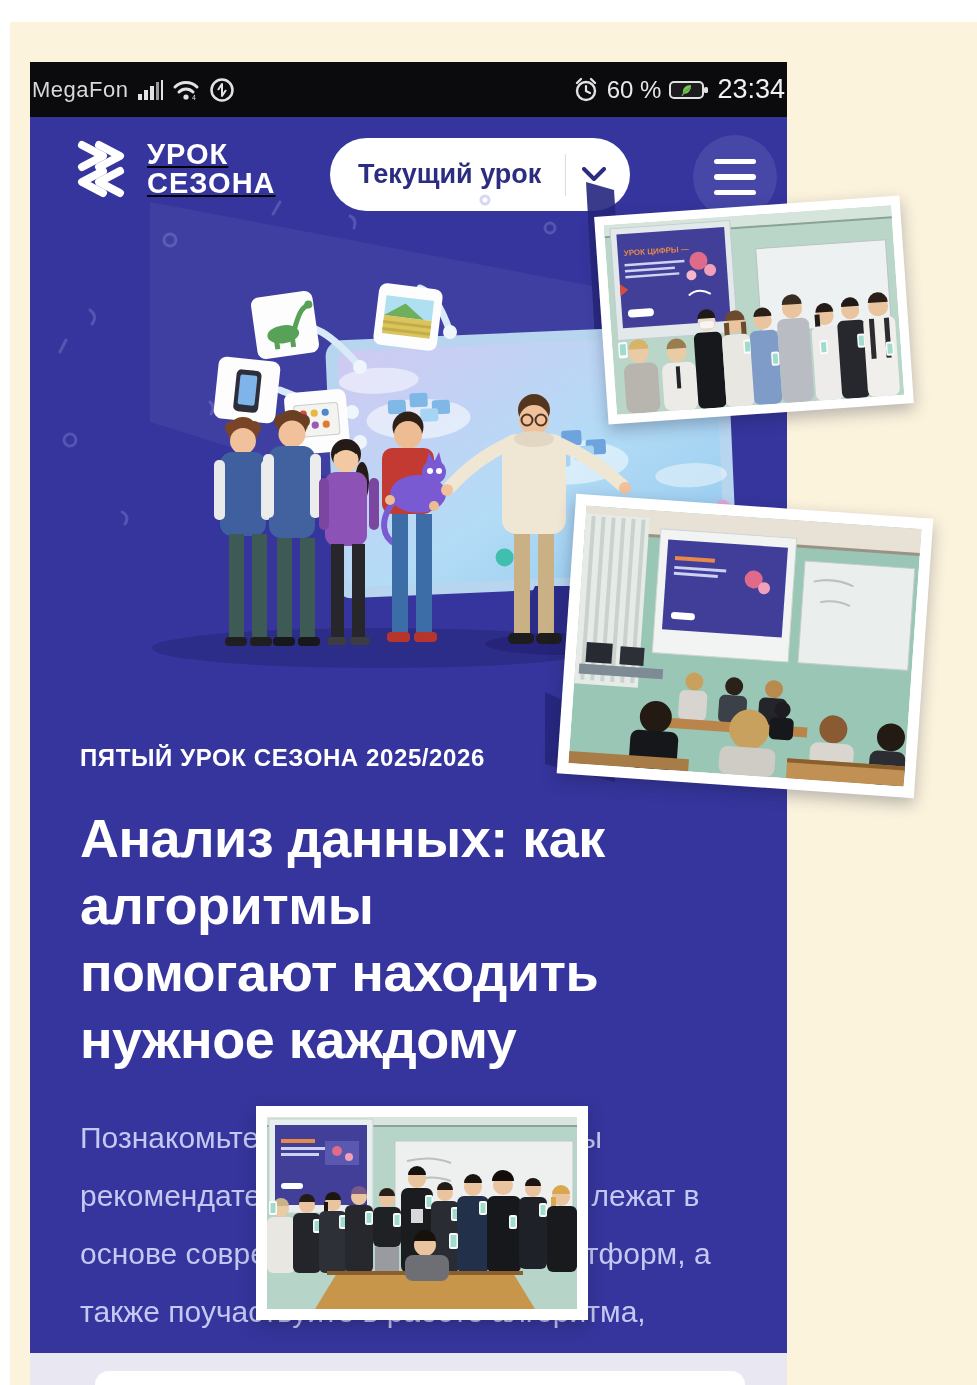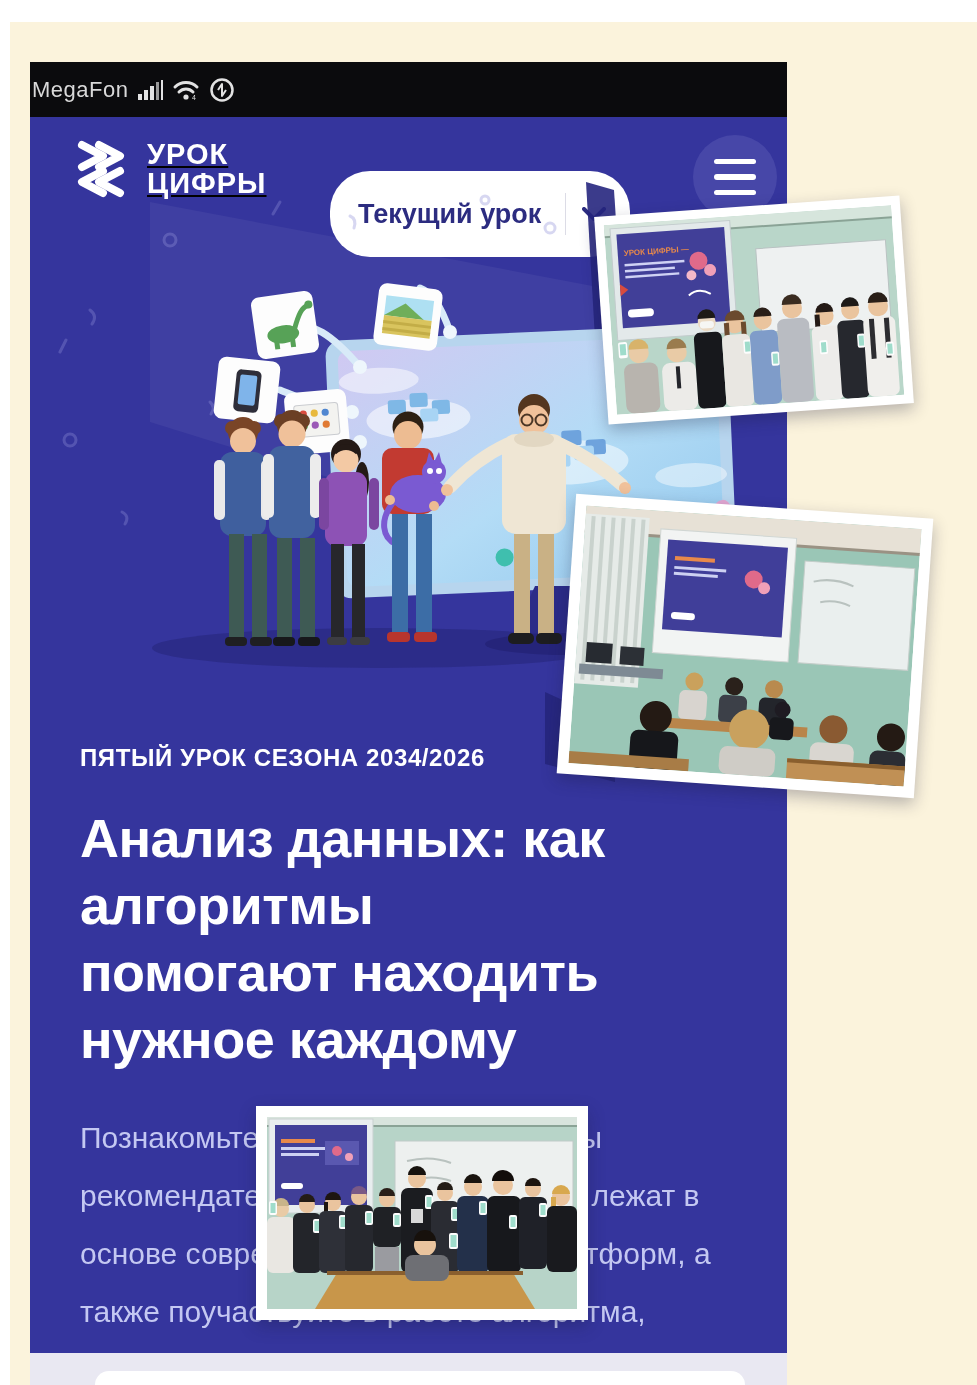--- a/index.html
+++ b/index.html
@@ -15,22 +15,22 @@
   .carrier{font-size:22px;letter-spacing:.5px;}
   .sb-right{margin-left:auto;display:flex;align-items:center;gap:8px;}
   .pct{font-size:24px;color:#e8e8e8;}
   .clock{font-size:27px;color:#f2f2f2;}
 
   .page{position:absolute;left:0;top:55px;width:757px;height:1268px;background:#35359d;overflow:hidden;}
 
   
   .logo{position:absolute;left:45px;top:23px;display:flex;align-items:center;gap:14px;cursor:pointer;text-decoration:underline;}
   .logo-text{color:#fff;font-weight:800;font-size:29px;line-height:29px;letter-spacing:1px;}
-  .pill{position:absolute;left:300px;top:21px;width:300px;height:86px;background:#fff;border-radius:40px;
-        display:flex;align-items:center;padding:0 24px 0 28px;box-sizing:border-box;gap:16px;cursor:pointer;margin-top:33px;}
+  .pill{position:absolute;left:300px;top:21px;width:300px;height:73px;background:#fff;border-radius:40px;
+        display:flex;align-items:center;padding:0 24px 0 28px;box-sizing:border-box;gap:16px;cursor:pointer;}
   .pill-label{flex:1;font-size:27px;font-weight:bold;color:#2c2c80;white-space:nowrap;}
   .pill-div{width:1px;height:42px;background:#dcdce6;}
   .burger{position:absolute;left:663px;top:18px;width:84px;height:84px;border-radius:50%;background:#4747a8;
           display:flex;flex-direction:column;justify-content:center;align-items:center;gap:10px;cursor:pointer;}
   .burger i{display:block;width:42px;height:5.5px;border-radius:3px;background:#fff;}
 
   .hero-svg{position:absolute;left:0;top:65px;}
 
   .eyebrow{position:absolute;left:50px;top:627px;color:#ffffff;font-size:24px;font-weight:bold;letter-spacing:.6px;}
   .title{position:absolute;left:50px;top:688px;width:690px;color:#ffffff;font-size:54px;line-height:67px;
@@ -71,36 +71,51 @@
         <path d="M7 14 C11 10 17 10 21 14" stroke="#e2e2e2" stroke-width="3" fill="none" stroke-linecap="round"></path>
         <circle cx="14" cy="19" r="2.6" fill="#e2e2e2"></circle>
         <rect x="20" y="17" width="5" height="5" fill="#0b0b0d"></rect>
           <text x="20" y="22" font-size="7" fill="#e2e2e2">4</text>
       </svg>
       <svg width="26" height="26" viewBox="0 0 26 26">
         <circle cx="13" cy="13" r="10.5" stroke="#e2e2e2" stroke-width="2.5" fill="none"></circle>
         <path d="M9 13 L13 7 L13 19 L17 13" stroke="#e2e2e2" stroke-width="2" fill="none" stroke-linejoin="round"></path>
       </svg>
 
+      <span class="sb-right">
+        <svg width="26" height="26" viewBox="0 0 26 26">
+          <circle cx="13" cy="14" r="9" stroke="#e2e2e2" stroke-width="2.4" fill="none"></circle>
+          <path d="M13 9 L13 14 L17 16" stroke="#e2e2e2" stroke-width="2.2" fill="none" stroke-linecap="round"></path>
+          <path d="M4 6 L8 2 M22 6 L18 2" stroke="#e2e2e2" stroke-width="2.4" stroke-linecap="round"></path>
+        </svg>
+        <span class="pct">60 %</span>
+        <svg width="40" height="22" viewBox="0 0 40 22">
+          <rect x="1" y="3" width="33" height="16" rx="4" stroke="#e2e2e2" stroke-width="2" fill="#1c1c1e"></rect>
+          <rect x="35" y="8" width="4" height="6" rx="1.5" fill="#e2e2e2"></rect>
+          <path d="M14 15 C13 9 17 6 22 6 C22 12 19 15 14 15 Z" fill="#7cc35a"></path>
+          <path d="M13 17 C15 13 19 10 22 9" stroke="#5ea83f" stroke-width="1.4" fill="none"></path>
+        </svg>
+        <span class="clock">23:34</span>
+      </span>
     </div>
 
     <div class="page">
 
       <div class="logo">
         <svg width="58" height="58" viewBox="0 0 58 58">
           <g stroke="#ffffff" stroke-width="8" fill="none" stroke-linecap="round" stroke-linejoin="round">
             <path d="M7 5 L28 16 L7 27"></path>
             <path d="M24 5 L45 16 L24 27"></path>
             <path d="M45 31 L24 42 L45 53"></path>
             <path d="M28 31 L7 42 L28 53"></path>
           </g>
         </svg>
         <div class="logo-text">
           <div>УРОК</div>
-          <div>ЦИФРЫ</div>
+          <div>СЕЗОНА</div>
         </div>
       </div>
 
       <div class="pill">
         <span class="pill-label">Текущий урок</span>
         <span class="pill-div"></span>
         <svg width="24" height="15" viewBox="0 0 24 15">
           <path d="M2 2 L12 12 L22 2" stroke="#2c2c80" stroke-width="4" fill="none" stroke-linecap="round" stroke-linejoin="round"></path>
         </svg>
       </div>
@@ -285,21 +300,21 @@
             <circle cx="595" cy="306" r="6" fill="#f0c19a"></circle>
           <rect x="472" y="252" width="64" height="100" rx="14" fill="#efe6d4"></rect>
           <ellipse cx="504" cy="257" rx="20" ry="8" fill="#e2d7c2"></ellipse>
           <rect x="484" y="352" width="16" height="100" fill="#c9b185"></rect>
             <rect x="508" y="352" width="16" height="100" fill="#c9b185"></rect>
           <rect x="478" y="451" width="26" height="11" rx="5" fill="#1d1d20"></rect>
             <rect x="506" y="451" width="26" height="11" rx="5" fill="#1d1d20"></rect>
         </g>
       </svg>
 
-      <div class="eyebrow">ПЯТЫЙ УРОК СЕЗОНА 2034/2026</div>
+      <div class="eyebrow">ПЯТЫЙ УРОК СЕЗОНА 2025/2026</div>
       <div class="title">Анализ данных: как
 алгоритмы
 помогают находить
 нужное каждому</div>
       <div class="intro">Познакомьтесь с принципами работы
 рекомендательных систем, которые лежат в
 основе современных цифровых платформ, а
 также поучаствуйте в работе алгоритма,
 помогая предложениям находить свою</div>
 

